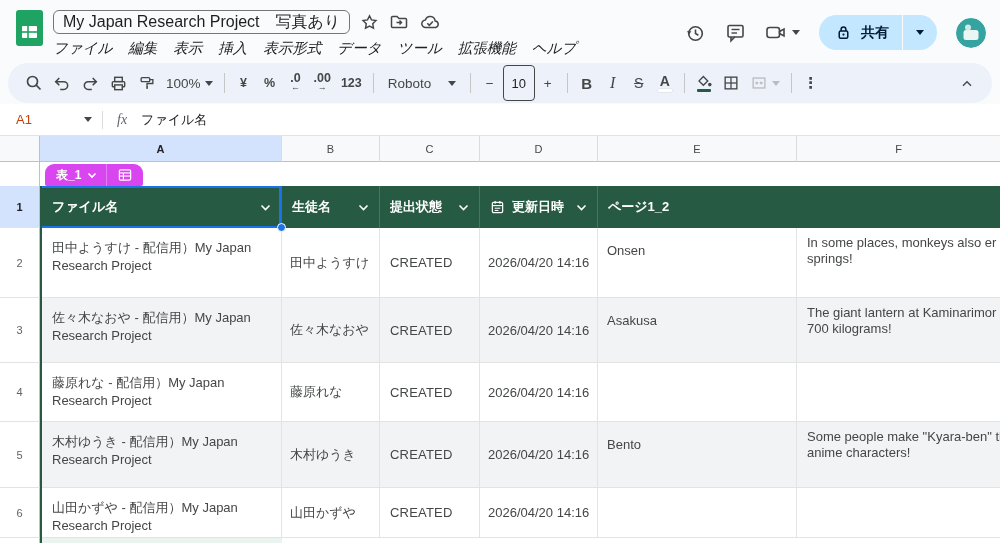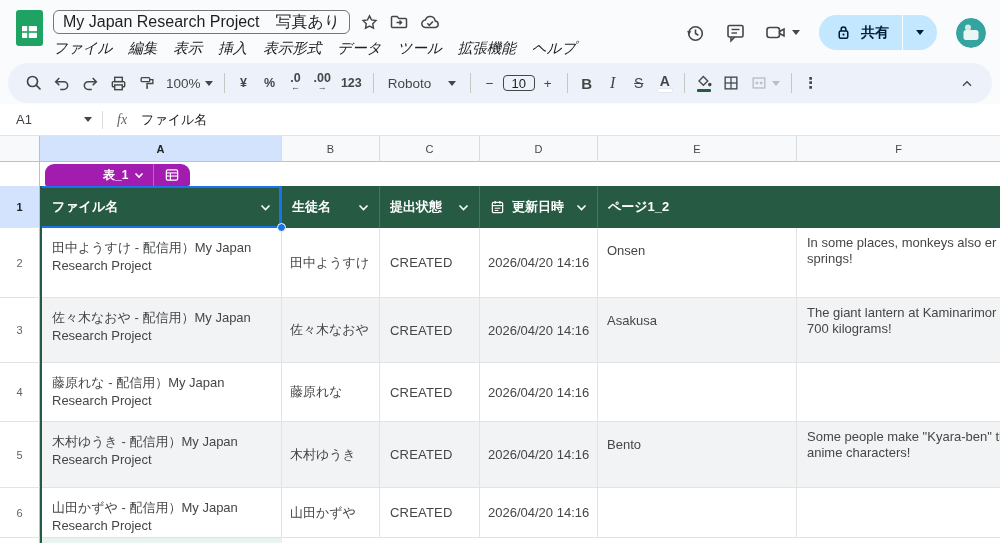--- a/index.html
+++ b/index.html
@@ -31,52 +31,52 @@
 
   
   .toolbar { margin:1px 8px; height:40px; background:#edf2fa; border-radius:20px; display:flex; align-items:center; padding:0 12px; }
   .tb { height:28px; min-width:26px; display:flex; align-items:center; justify-content:center; gap:4px; border-radius:4px; color:#444746; font-size:13.5px; padding:0 5px; cursor:pointer; }
   .tb svg { display:block; }
   .tdiv { width:1px; height:20px; background:#c4c7c5; margin:0 6px; flex:0 0 auto; }
   .tb-text { font-weight:bold; font-size:12.5px; }
   .dec { position:relative; display:flex; flex-direction:column; align-items:center; line-height:9px; font-weight:bold; font-size:12.5px; }
   .dec .arr { font-size:9px; font-weight:normal; }
   .font-sel { width:84px; justify-content:space-between; padding:0 8px; }
-  .size-box { width:32px; height:16px; border:1px solid #444746; border-radius:4px; display:flex; align-items:center; justify-content:center; font-size:13px; color:#202124; cursor:text; }
+  .size-box { width:32px; height:36px; border:1px solid #444746; border-radius:4px; display:flex; align-items:center; justify-content:center; font-size:13px; color:#202124; cursor:text; }
   .fmt-b { font-weight:bold; font-size:15px; }
   .fmt-i { font-style:italic; font-family:"Liberation Serif",serif; font-size:16px; }
   .fmt-s { text-decoration:line-through; font-size:14px; }
   .ab-stack { display:flex; flex-direction:column; align-items:center; line-height:13px; }
   .ab-stack .bar { width:14px; height:3px; margin-top:1px; border-radius:1px; }
   .bar-white { background:#ffffff; box-shadow:0 0 0 0.5px #dadce0; }
   .bar-green { background:#265a43; }
   .spring { flex:1; }
   .gray-ic { color:#b9bdc1; }
 
   
   .formula-bar { height:32px; background:#ffffff; display:flex; align-items:center; border-bottom:1px solid #e3e3e3; padding-left:16px; }
-  .name-box { width:86px; display:flex; align-items:center; justify-content:space-between; font-size:13px; color:#404040; cursor:pointer; padding-right:10px; }
+  .name-box { width:86px; display:flex; align-items:center; justify-content:space-between; font-size:13px; color:#c2410c; cursor:pointer; padding-right:10px; }
   .fdiv { width:1px; height:18px; background:#dadce0; margin-right:14px; }
   .fx { font-family:"Liberation Serif",serif; font-style:italic; color:#5f6368; font-size:14px; margin-right:14px; }
   .fvalue { font-size:13px; color:#202124; flex:1; cursor:text; }
 
   
   .colheads { height:26px; display:flex; background:#fff; }
   .corner { width:40px; background:#f8f9fa; border-right:1px solid #bdc1c6; border-bottom:1px solid #bdc1c6; }
   .ch { background:#f8f9fa; border-right:1px solid #d9dce0; border-bottom:1px solid #bdc1c6; display:flex; align-items:center; justify-content:center; font-size:11px; color:#444746; cursor:pointer; }
   .ch.sel { background:#d3e3fd; color:#1f1f1f; font-weight:bold; }
   .wA{width:242px;} .wB{width:98px;} .wC{width:100px;} .wD{width:118px;} .wE{width:199px;} .wF{flex:1;}
 
   
   .sheet { position:relative; height:381px; background:#ffffff; }
   .srow { display:flex; }
   .gut { width:40px; flex:0 0 40px; display:flex; align-items:center; justify-content:center; font-size:11px; color:#5f6368; background:#fff; border-right:1px solid #bdc1c6; border-bottom:1px solid #e2e3e3; cursor:pointer; }
   .strip { height:24px; position:relative; }
   .strip .gut { border-bottom:none; }
-  .table-tab { position:absolute; left:45px; top:2px; height:22px; background:#a21caf; border-radius:9px 9px 2px 2px; display:flex; align-items:center; color:#fff; z-index:5; cursor:pointer;padding-left:47px; }
+  .table-tab { position:absolute; left:45px; top:2px; height:22px; background:#d946ef; border-radius:9px 9px 2px 2px; display:flex; align-items:center; color:#fff; z-index:5; cursor:pointer; }
   .tab-main { display:flex; align-items:center; gap:6px; padding:0 9px 0 11px; font-size:12px; font-weight:bold; height:100%; }
   .tab-div { width:1px; height:22px; background:rgba(255,255,255,.3); }
   .tab-iconbox { padding:0 10px; display:flex; align-items:center; height:100%; }
 
   .thead { height:42px; }
   .thead .gut { background:#d3e3fd; color:#202124; font-weight:bold; }
   .th { background:#265a43; color:#fff; display:flex; align-items:center; justify-content:space-between; font-size:13px; font-weight:bold; padding:0 10px; border-right:1px solid rgba(255,255,255,.16); cursor:pointer; }
   .th .lbl { display:flex; align-items:center; gap:7px; white-space:nowrap; overflow:hidden; }
   .th.selcell { box-shadow:inset 0 0 0 2px #1a73e8; padding-left:12px; }
   .sel-handle { position:absolute; left:277px; top:61px; width:9px; height:9px; border-radius:50%; background:#1a73e8; border:1.5px solid #fff; z-index:6; cursor:grab; }

